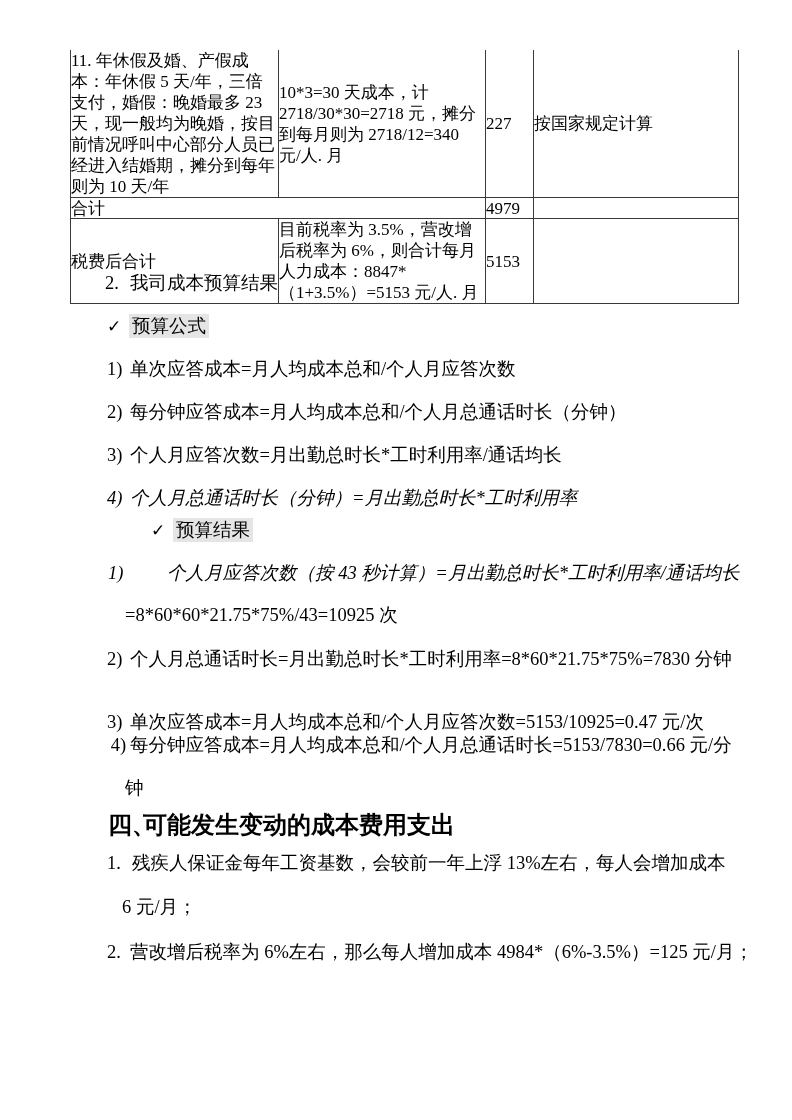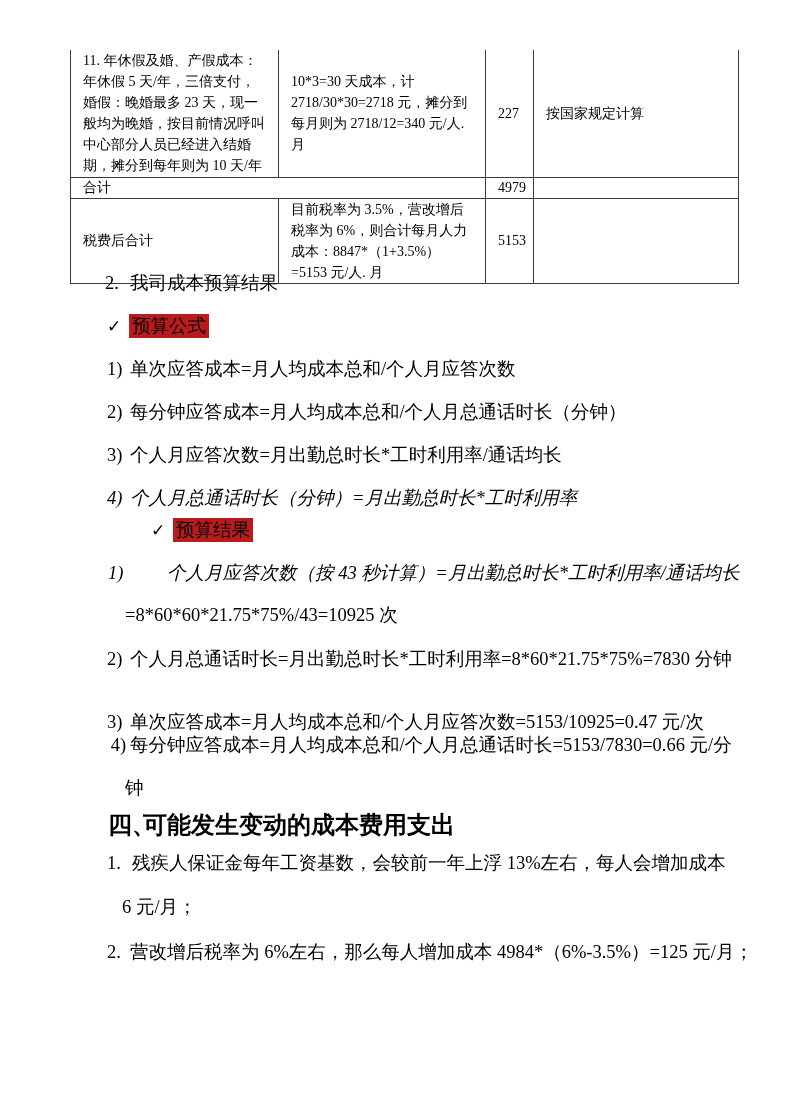--- a/index.html
+++ b/index.html
@@ -14,23 +14,23 @@
   }
   
   table.cost-table {
     position: absolute; left: 70px; top: 50px;
     width: 668px;
     border-collapse: collapse;
     table-layout: fixed;
   }
   table.cost-table td {
     border: 1px solid #3a3a3a;
-    font-size: 14px;
+    font-size: 17px;
     line-height: 21px;
-    padding: 0 12px;
+    padding: 0 0;
     vertical-align: middle;
     overflow: hidden;
   }
   table.cost-table tr.r1 td { border-top: none; }
   td.c-desc { vertical-align: top; padding-top: 2px; height: 127px; }
   tr.r2 td { height: 21px; line-height: 19px; }
   tr.r3 td { height: 64px; }
   td.c-val { padding-left: 6px; font-family: Liberation Serif, serif; }
   
   .bl {
@@ -38,21 +38,21 @@
     font-size: 18.5px;
     line-height: 26px;
     white-space: nowrap;
   }
   .bl .num { display: inline-block; }
   .n23 { width: 23px; }
   .n25 { width: 25px; }
   .n59 { width: 59px; }
   .n35 { width: 35px; }
   .check { display: inline-block; width: 22px; font-size: 17px; }
-  .hl { background: #b91c1c; padding: 2px 3px; }
+  .hl { background: #e5e5e5; padding: 2px 3px; }
   .bold-head { font-weight: bold; font-size: 24px; }
 </style>
 </head>
 <body>
 
 <table class="cost-table">
   <colgroup>
     <col style="width:208px">
       <col style="width:207px">
       <col style="width:48px">

